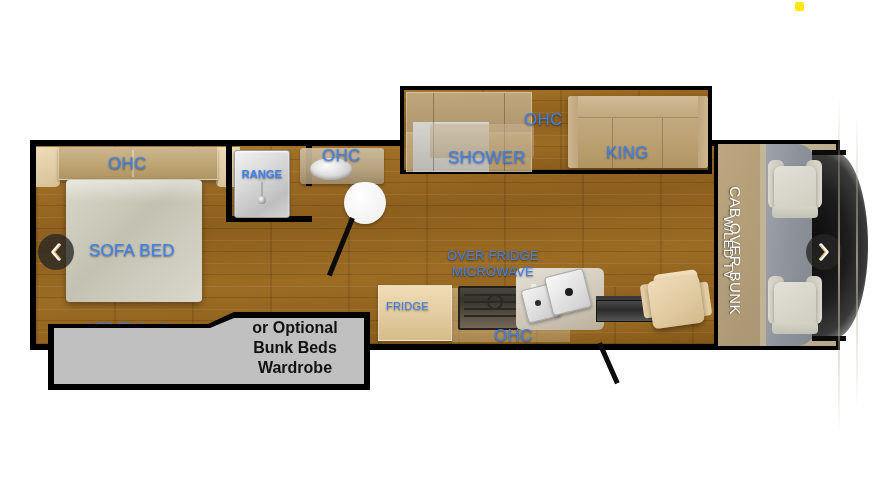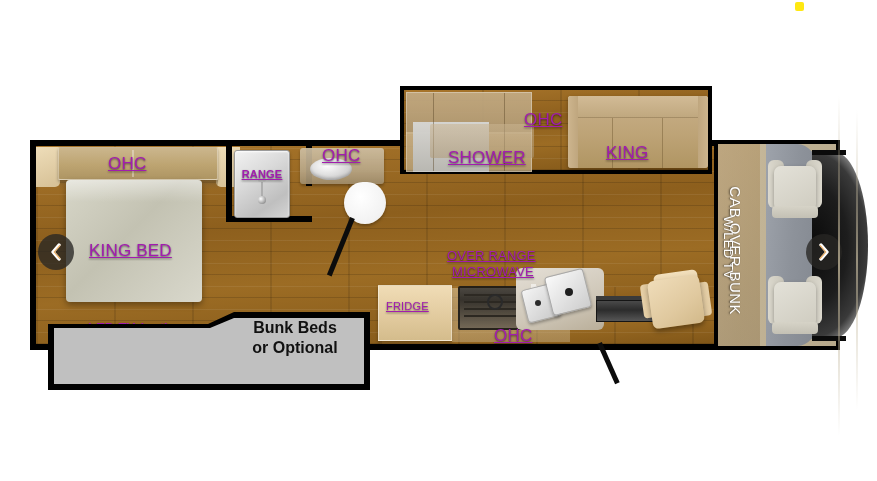--- a/index.html
+++ b/index.html
@@ -3,23 +3,23 @@
 <meta charset="utf-8">
 <style>
   html,body{margin:0;padding:0;background:#ffffff;}
   body{width:877px;height:481px;position:relative;overflow:hidden;
        font-family:"Liberation Sans","DejaVu Sans",sans-serif;}
 
   #stage{position:absolute;left:0;top:0;width:877px;height:481px;background:#fff;}
 
   
   .abs{position:absolute;box-sizing:border-box;}
-  .lbl{position:absolute;color:#a21caf;font-weight:400;
+  .lbl{position:absolute;color:#3b82f6;font-weight:400;
        text-shadow:0 1px 2px rgba(0,0,0,.55);white-space:nowrap;
-       letter-spacing:.2px;pointer-events:none;text-decoration:underline;}
+       letter-spacing:.2px;pointer-events:none;}
 
   
   .wood{
     background-color:#96661f;
     background-image:
       repeating-linear-gradient(0deg,
         rgba(0,0,0,.14) 0px, rgba(0,0,0,.14) 1px,
         rgba(255,255,255,0) 1px, rgba(255,255,255,0) 11px,
         rgba(255,255,255,.07) 11px, rgba(255,255,255,.07) 12px,
         rgba(0,0,0,0) 12px, rgba(0,0,0,0) 23px),
@@ -276,21 +276,21 @@
   <div class="lbl" id="lblDinette">SHOWER</div>
   <div class="lbl" id="lblSofa">KING</div>
 
   <div class="abs" id="ohcCapL"></div>
   <div class="abs" id="ohcCapR"></div>
   <div class="abs" id="ohcBed"></div>
   <div class="abs" id="ohcShadow"></div>
   <div class="abs" id="kingbed"></div>
 
   <div class="lbl" id="lblOhcBed">OHC</div>
-  <div class="lbl" id="lblKing">KING BED</div>
+  <div class="lbl" id="lblKing">SOFA BED</div>
   <div class="lbl" id="lblLedTv">LED TV (opt)</div>
 
   <div class="abs" id="bathWall1"></div>
   <div class="abs" id="bathWall2"></div>
   <div class="abs" id="bathWall3"></div>
   <div class="abs" id="shower"></div>
   <div class="abs" id="showerHead"></div>
   <div class="abs" id="showerStem"></div>
   <div class="abs" id="showerDrain"></div>
   <div class="abs" id="ohcBath"></div>
@@ -317,21 +317,21 @@
   <div class="abs" id="sinkHoleB"></div>
   <div class="abs" id="pantry2"></div>
   <div class="abs" id="pantry"></div>
 
   <div class="abs" id="reclinerArmL"></div>
   <div class="abs" id="reclinerArmR"></div>
   <div class="abs" id="reclinerBack"></div>
   <div class="abs" id="recliner"></div>
   <div class="abs" id="doorSwing"></div>
 
-  <div class="lbl" id="lblOverRange">OVER RANGE</div>
+  <div class="lbl" id="lblOverRange">OVER FRIDGE</div>
   <div class="lbl" id="lblMicrowave">MICROWAVE</div>
   <div class="lbl" id="lblFridge">FRIDGE</div>
   <div class="lbl" id="lblOhcKitchen">OHC</div>
 
   <div class="abs" id="cabShell"></div>
   <div class="abs" id="cabFloor"></div>
   <div class="abs wood" id="cabWood"></div>
   <div class="abs" id="dash"></div>
   <div class="abs" id="windshield"></div>
   <div class="abs" id="windshieldTop"></div>
@@ -349,22 +349,23 @@
   <div class="abs" id="cabLabel">
     <span>CAB OVER BUNK</span>
   </div>
   <div class="abs" id="cabLabel2">
     <span>W/LED TV</span>
   </div>
 
   <div class="abs" id="calloutShell"></div>
   <div class="abs" id="callout"></div>
   <div class="abs" id="calloutText">
+    <div>or Optional</div>
     <div>Bunk Beds</div>
-    <div>or Optional</div>
+    <div>Wardrobe</div>
   </div>
 
   <div class="navBtn" id="navPrev">
     <svg class="chev" viewBox="0 0 36 36">
       <path d="M21 11 L15 18 L21 25" fill="none" stroke="#ffffff" stroke-width="3.4" stroke-linecap="round" stroke-linejoin="round"></path>
       <path d="M21.8 11.6 L16.2 18 L21.8 24.4" fill="none" stroke="#e8952e" stroke-width="1.1" stroke-linecap="round" stroke-linejoin="round" opacity=".8"></path>
     </svg>
   </div>
   <div class="navBtn" id="navNext">
     <svg class="chev" viewBox="0 0 36 36">

